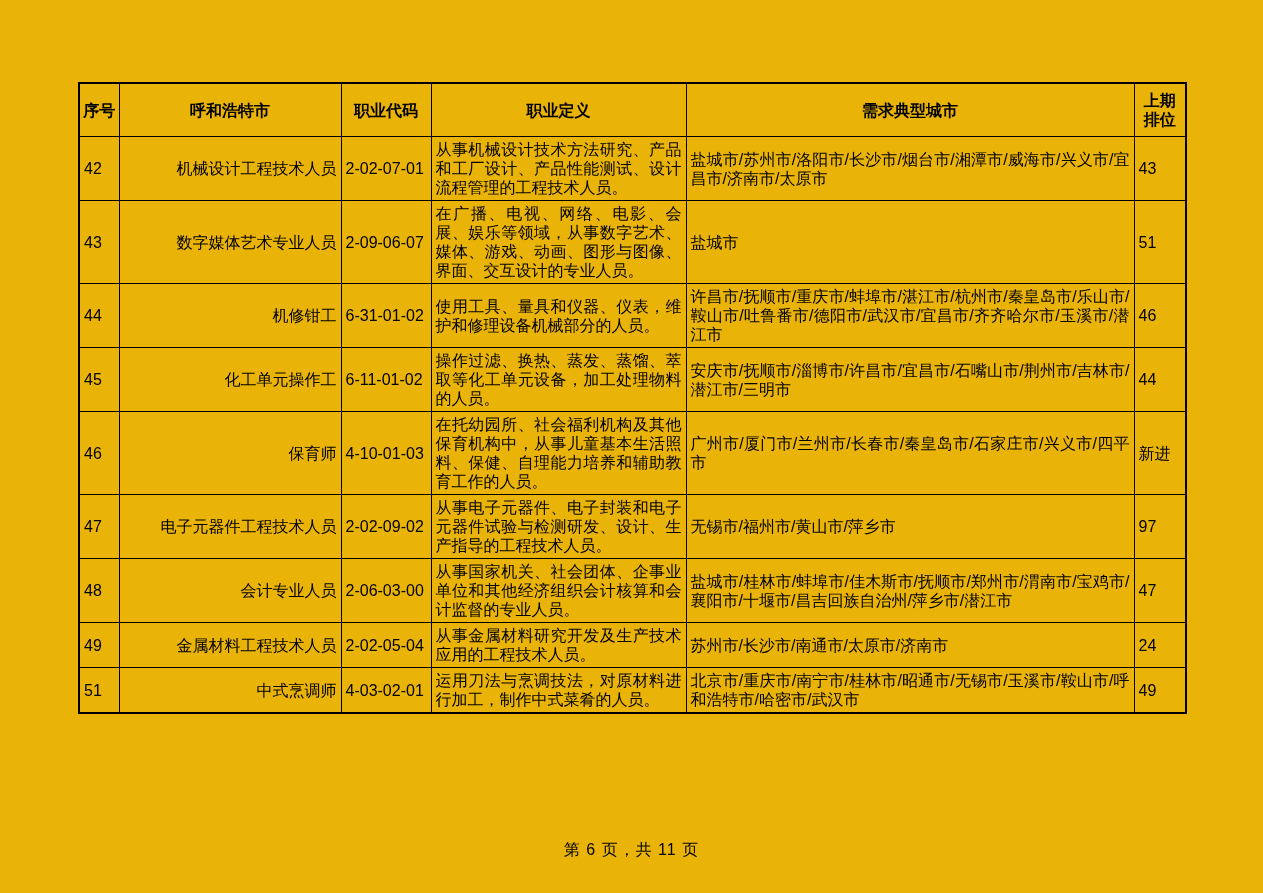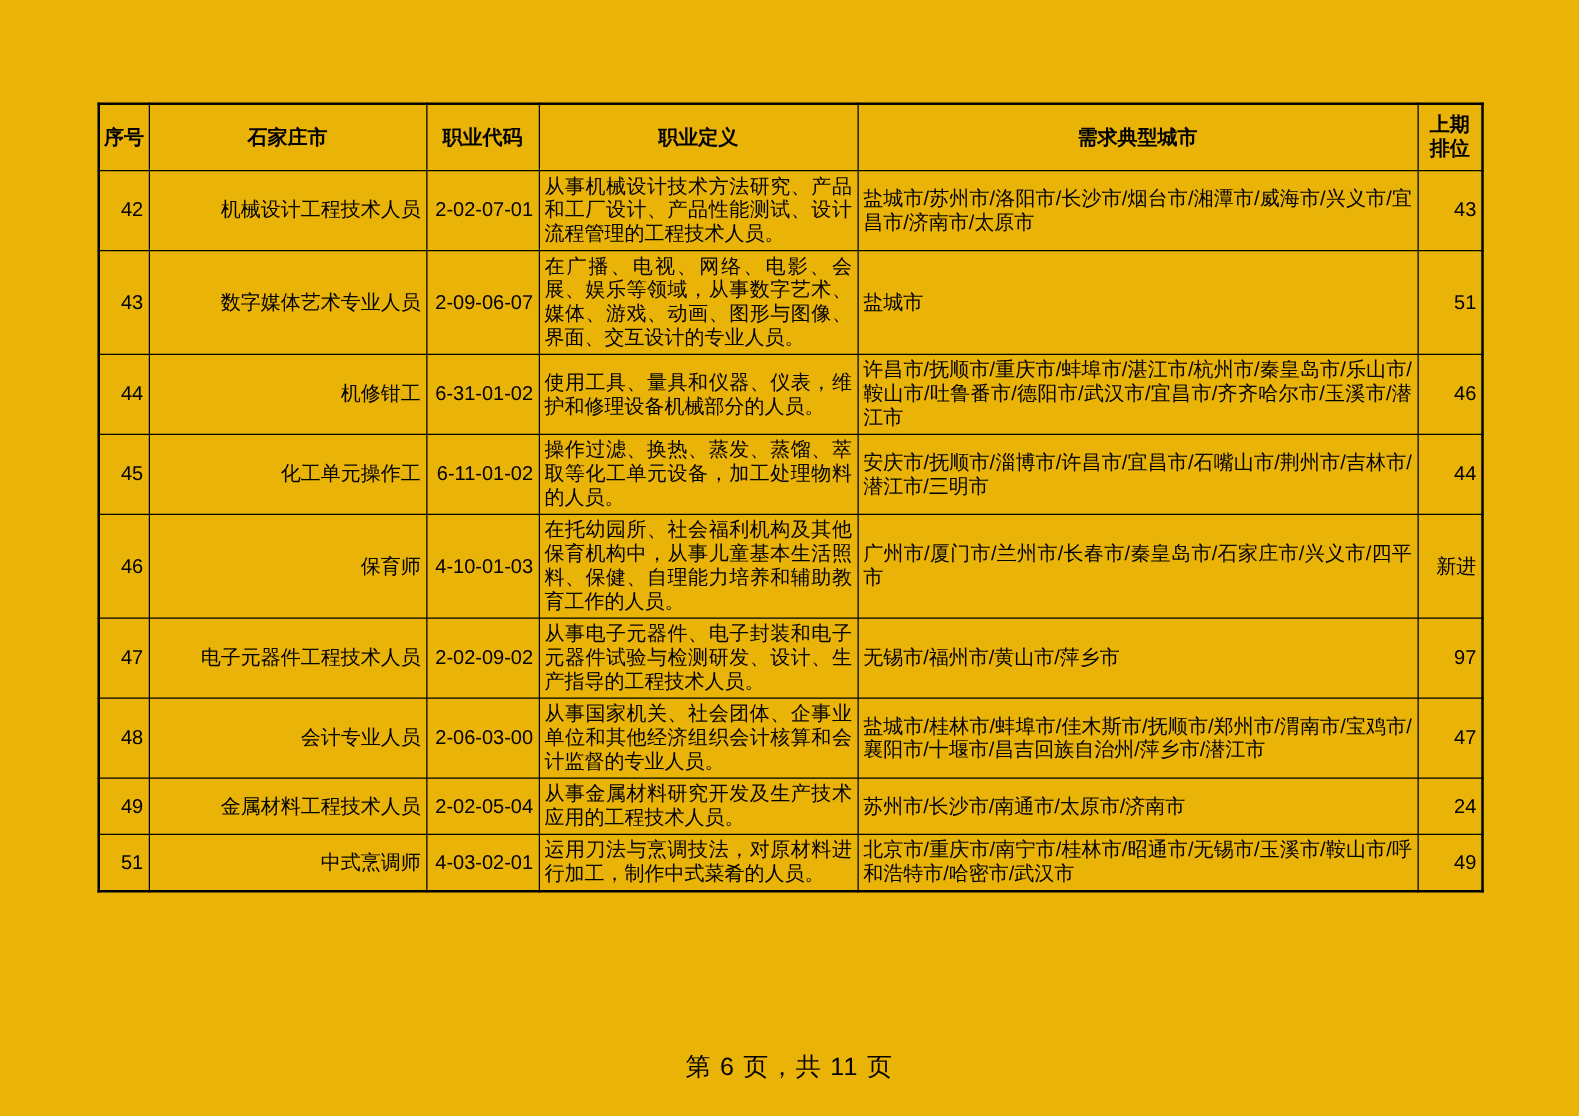--- a/index.html
+++ b/index.html
@@ -35,57 +35,57 @@
     word-break: break-all;
     overflow-wrap: anywhere;
   }
   table.occupation-table thead th {
     font-weight: bold;
     text-align: center;
     height: 48px;
     padding: 2px 3px;
   }
   td.cell-no, td.cell-code, td.cell-rank {
-    text-align: right;
+    text-align: left;
   }
   td.cell-name {
     text-align: right;
     padding-left: 6px;
   }
   td.cell-def, td.cell-cities {
     text-align: justify;
   }
   .page-footer {
     position: absolute;
     left: 0;
     top: 840px;
     width: 100%;
     text-align: center;
-    font-size: 20px;
+    font-size: 16px;
     letter-spacing: 1px;
   }
 </style>
 </head>
 <body>
 
 <div class="page">
 
   <table class="occupation-table">
     <colgroup>
       <col style="width:40px">
       <col style="width:222px">
       <col style="width:90px">
       <col style="width:255px">
       <col style="width:448px">
       <col style="width:52px">
     </colgroup>
     <thead>
       <tr>
         <th>序号</th>
-        <th>石家庄市</th>
+        <th>呼和浩特市</th>
         <th>职业代码</th>
         <th>职业定义</th>
         <th>需求典型城市</th>
         <th>上期排位</th>
       </tr>
     </thead>
     <tbody>
     <tr>
       <td class="cell-no">42</td>
       <td class="cell-name">机械设计工程技术人员</td>

